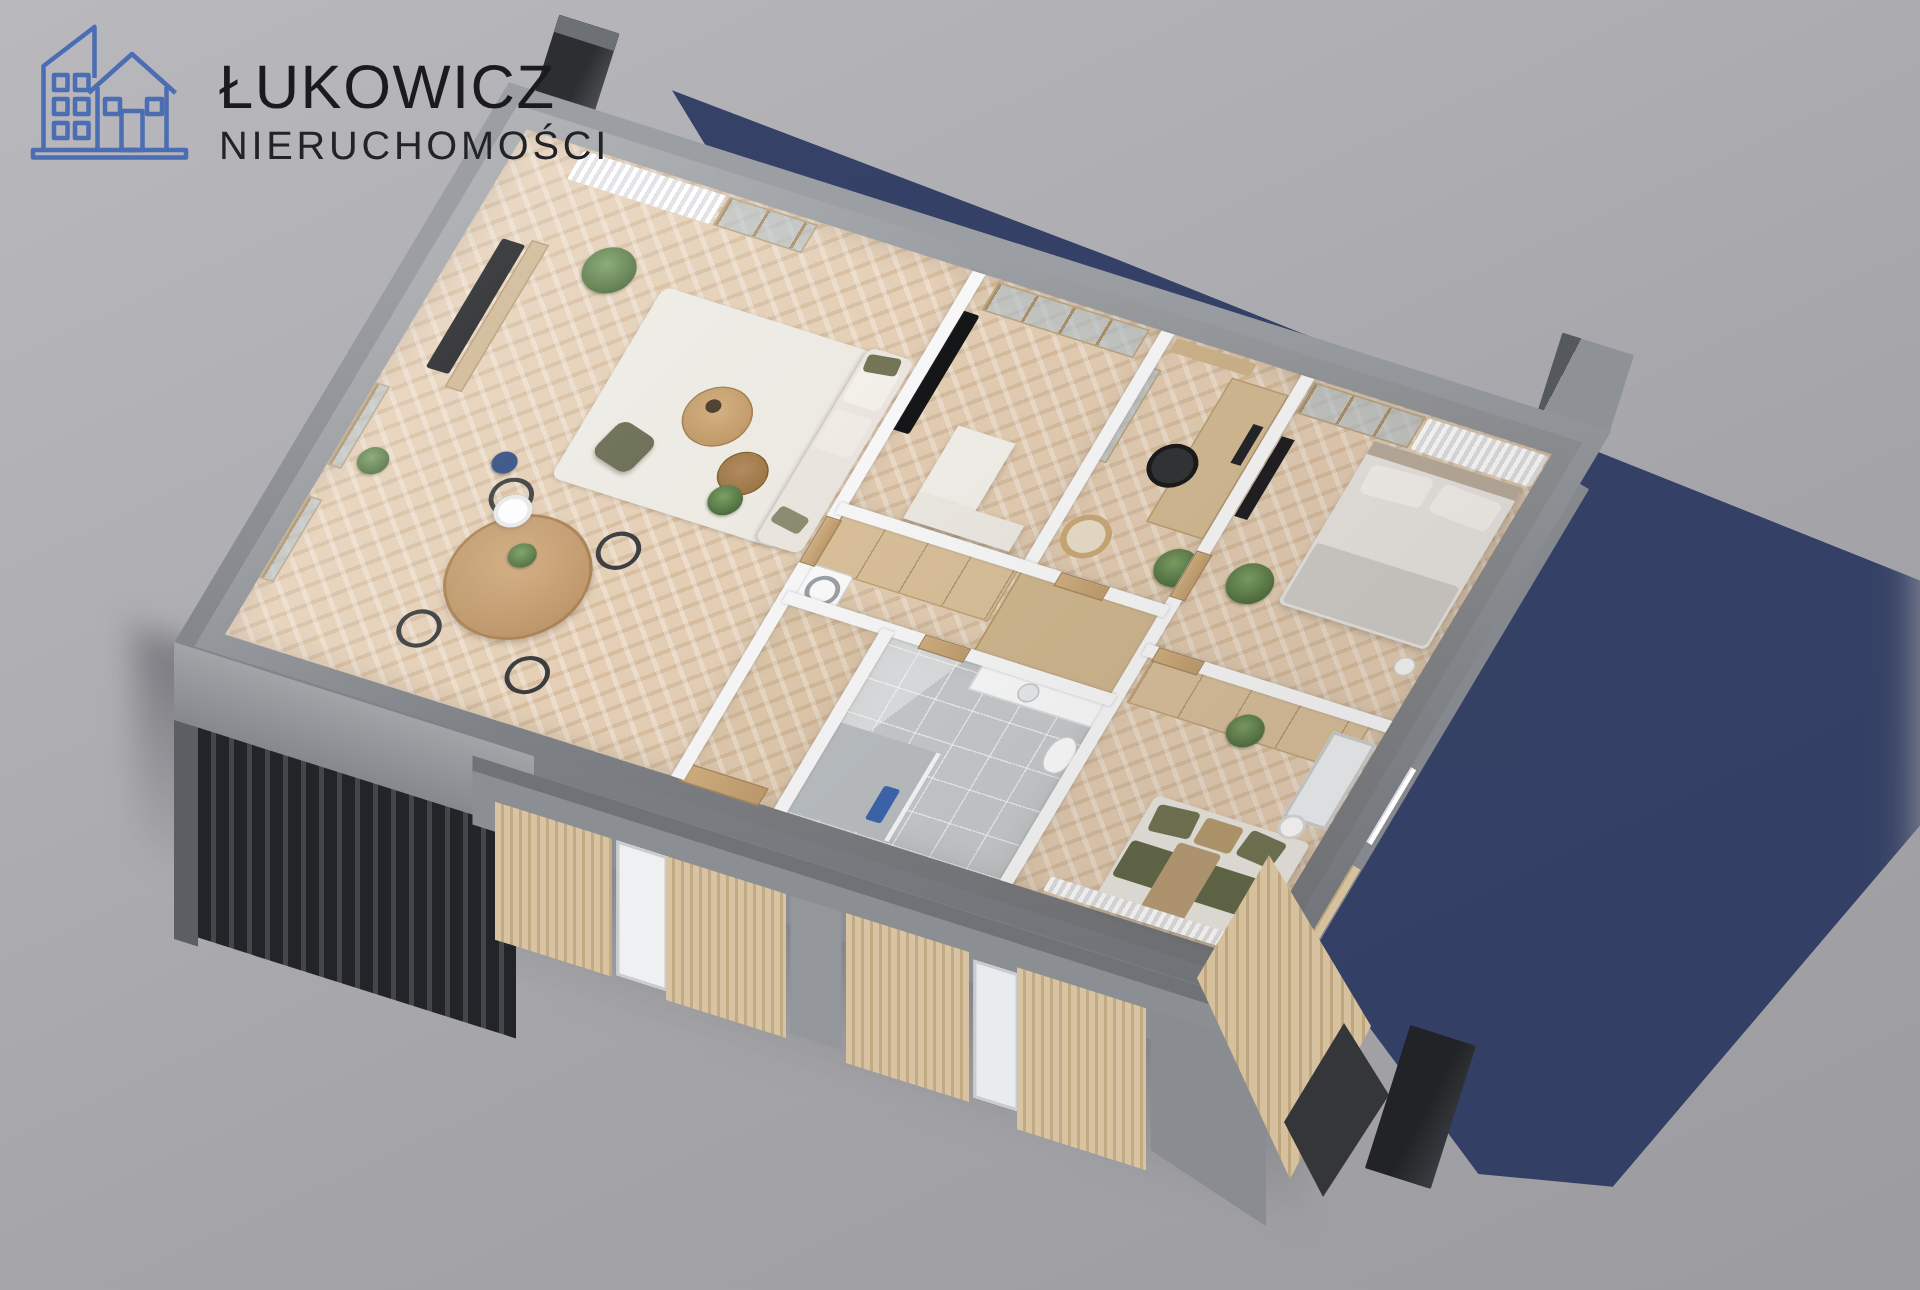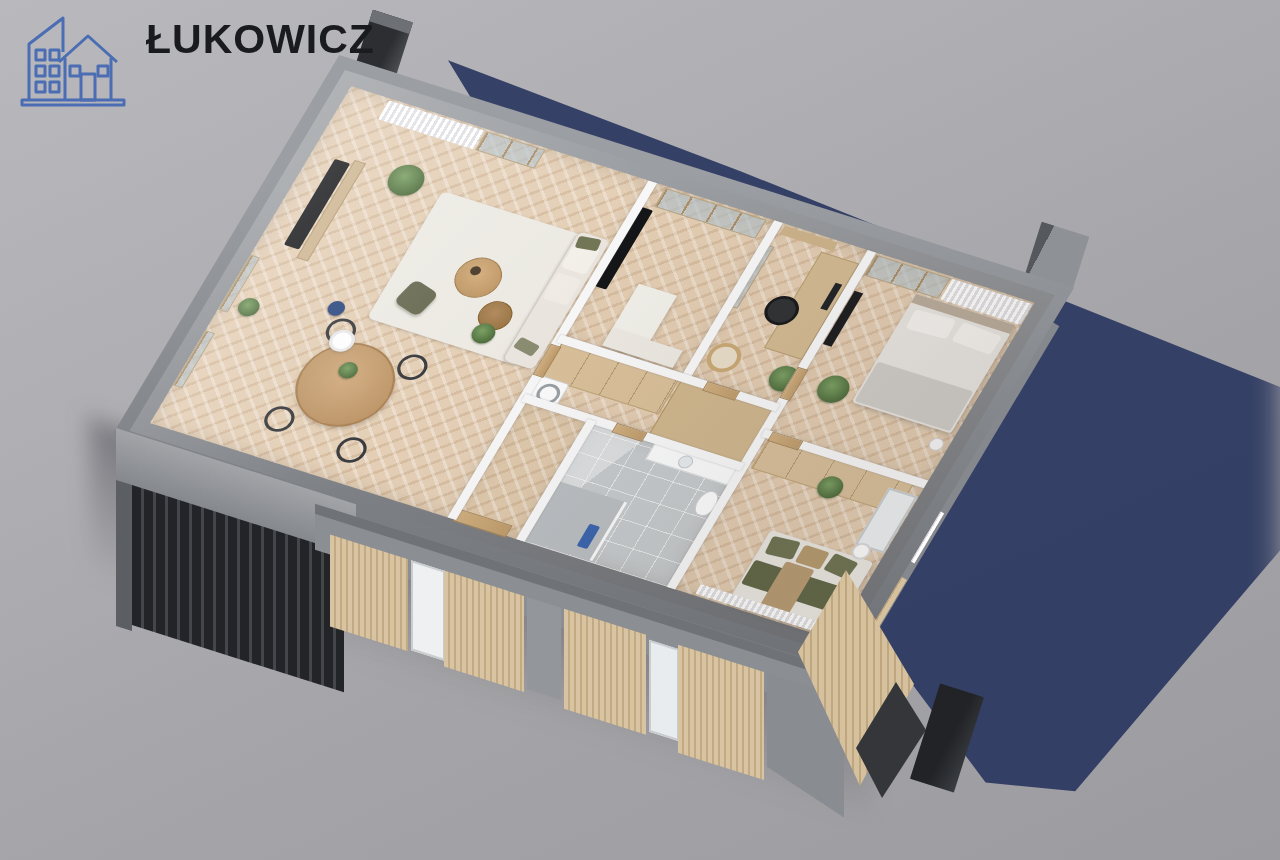--- a/index.html
+++ b/index.html
@@ -64,21 +64,21 @@
   #wing{left:116px;top:428px;width:240px;height:210px;transform:skewY(17.6deg);transform-origin:0 0;}
   #facade{left:130px;top:445px;width:714px;height:200px;transform:skewY(17.6deg);transform-origin:0 0;}
   #corner-slats{left:0;top:0;width:1280px;height:860px;
     clip-path:polygon(798px 652px,846px 570px,914px 684px,860px 786px);
     background:repeating-linear-gradient(90deg,#d6c19e 0 5px,#bfa67e 5px 7px);}
   #corner-dark{left:0;top:0;width:1280px;height:860px;
     clip-path:polygon(856px 748px,896px 682px,926px 730px,882px 798px);background:#34363a;}
 
   
   #logo{left:14px;top:8px;display:flex;align-items:flex-start;gap:14px;}
-  #logo-text .brand{font-size:41px;font-weight:700;letter-spacing:1px;color:#1a1b1e;line-height:1.12;margin-top:9px;}
+  #logo-text .brand{font-size:41px;font-weight:400;letter-spacing:1px;color:#1a1b1e;line-height:1.12;margin-top:28px;}
   #logo-text .subtitle{font-size:26.5px;font-weight:400;letter-spacing:2.5px;color:#222326;line-height:1.15;}
 </style>
 </head>
 <body>
 
 <div id="canvas">
 
   <div class="abs" id="cast-shadow"></div>
   <div class="abs" id="contact-shadow"></div>
 
@@ -238,16 +238,17 @@
         <polyline points="51,50 51,92"></polyline>
         <polyline points="97,50 97,92"></polyline>
         <rect x="67" y="66" width="14" height="26"></rect>
         <rect x="84" y="58" width="10" height="10"></rect>
         <rect x="56" y="58" width="10" height="10"></rect>
         <rect x="8" y="92" width="102" height="5"></rect>
       </svg>
     </span>
     <div id="logo-text">
       <div class="brand">ŁUKOWICZ</div>
+      <div class="subtitle">NIERUCHOMOŚCI</div>
     </div>
   </div>
 
 </div>
 
 </body></html>

